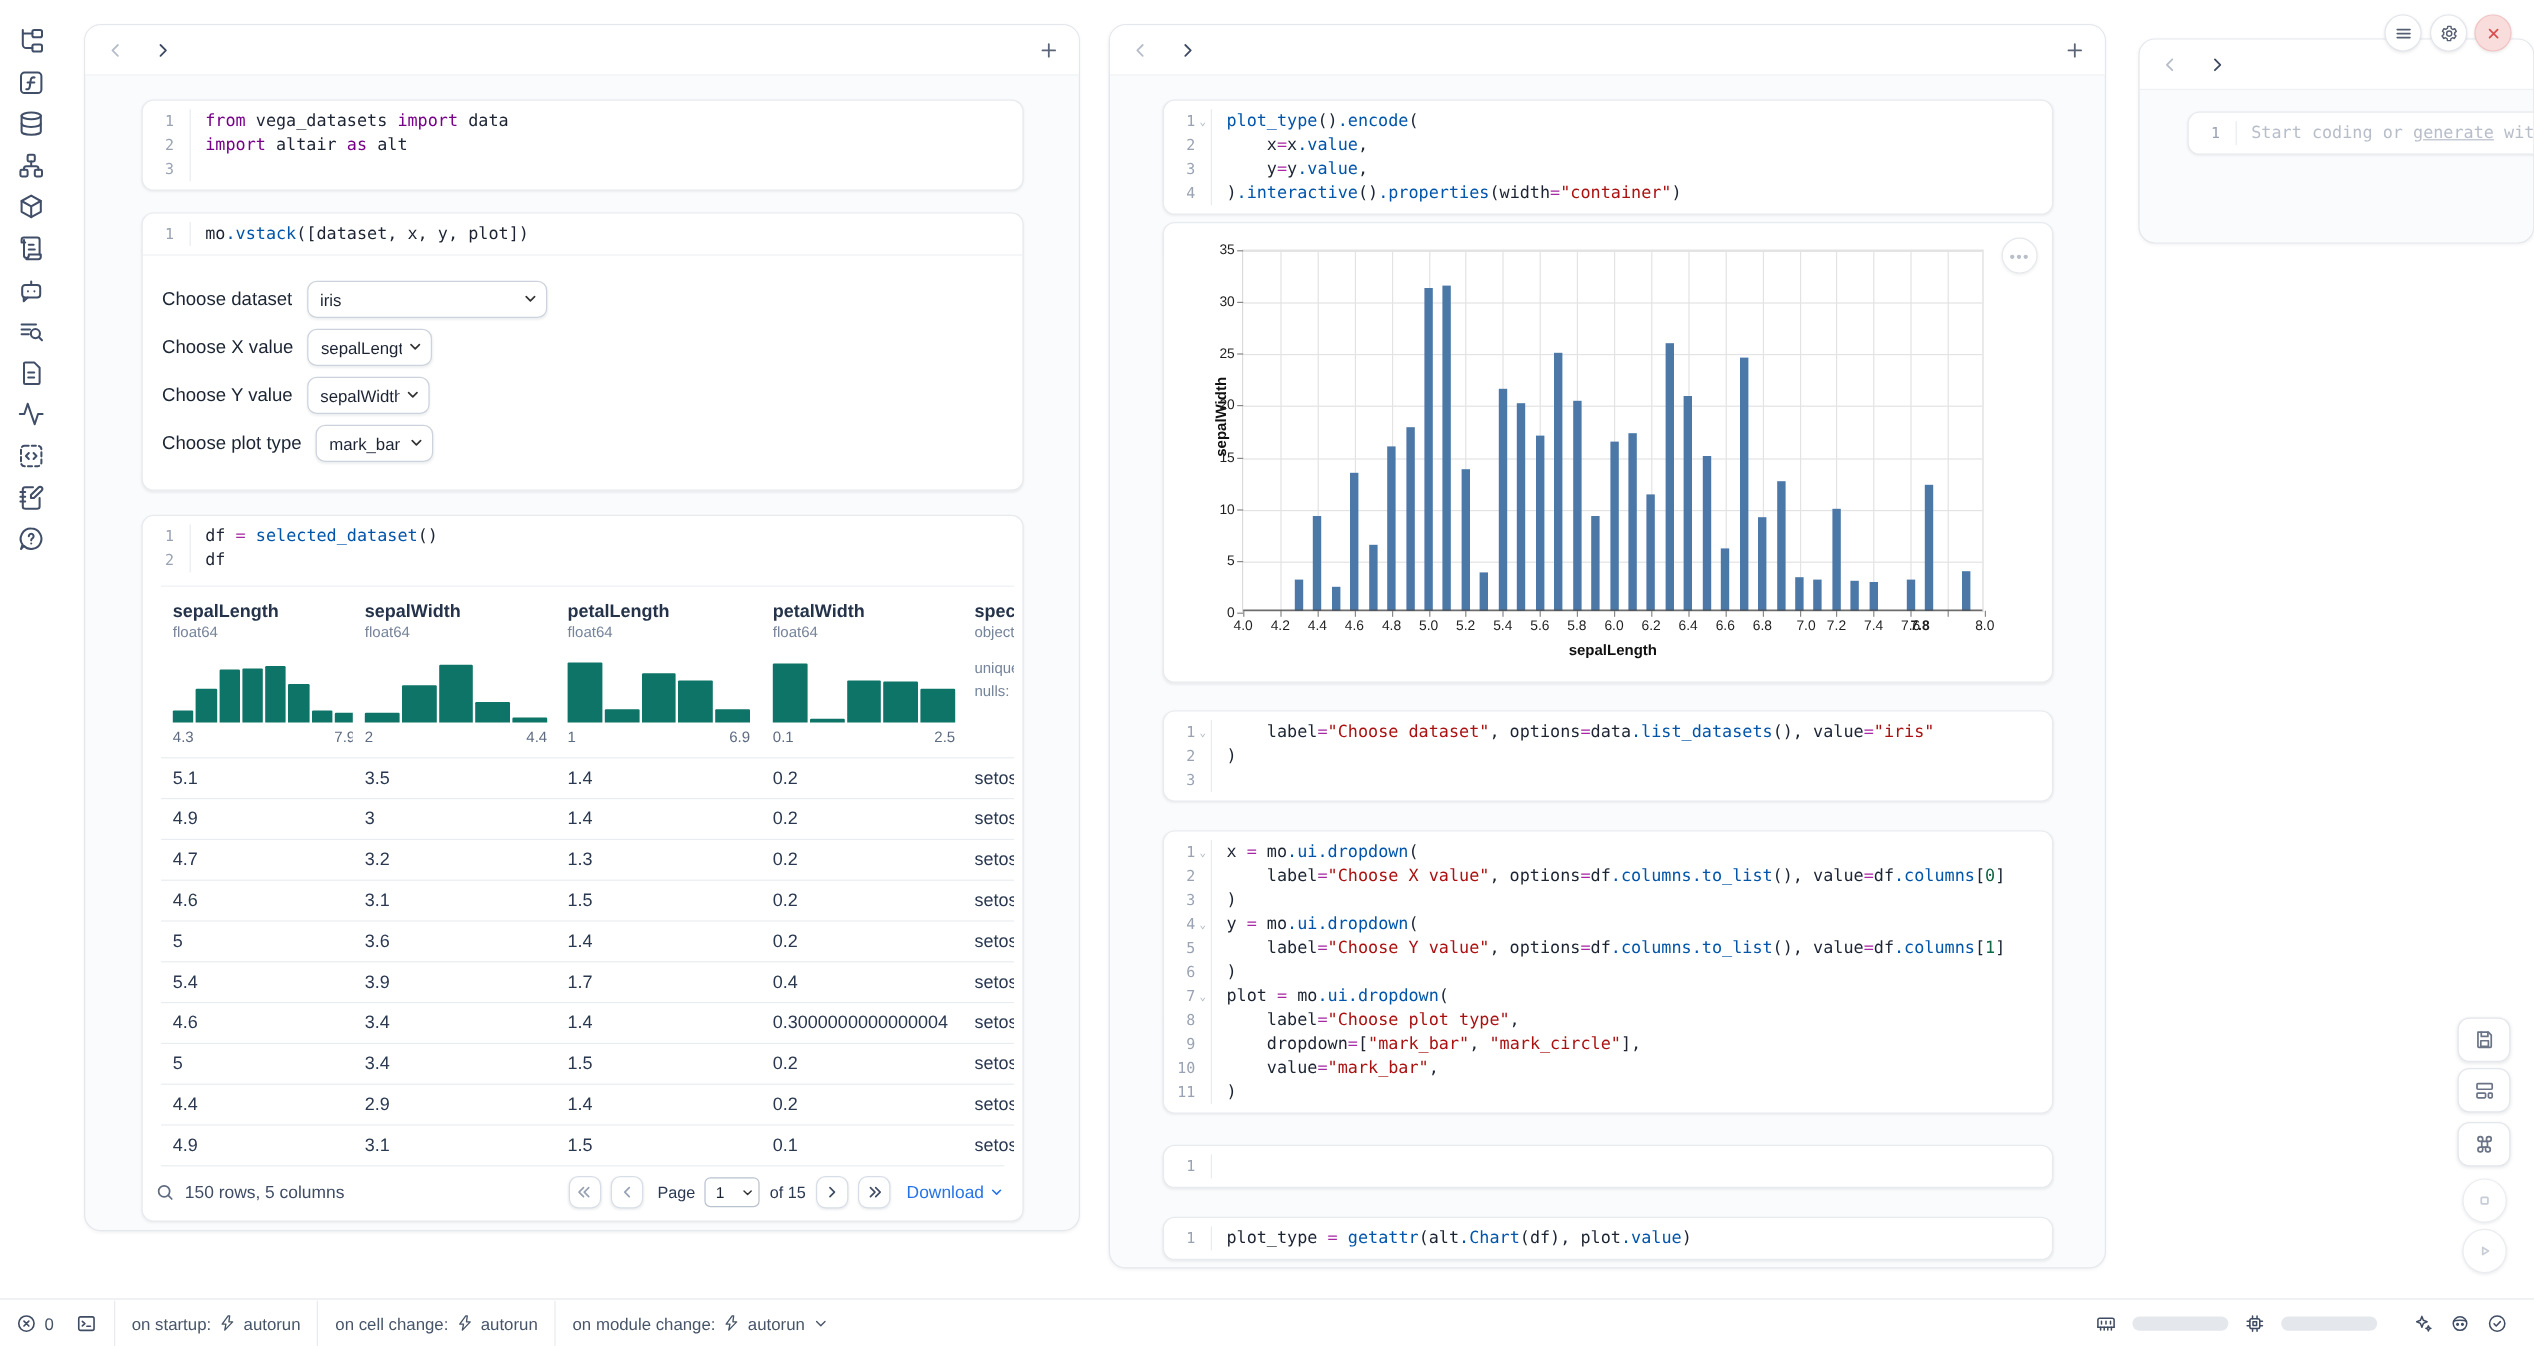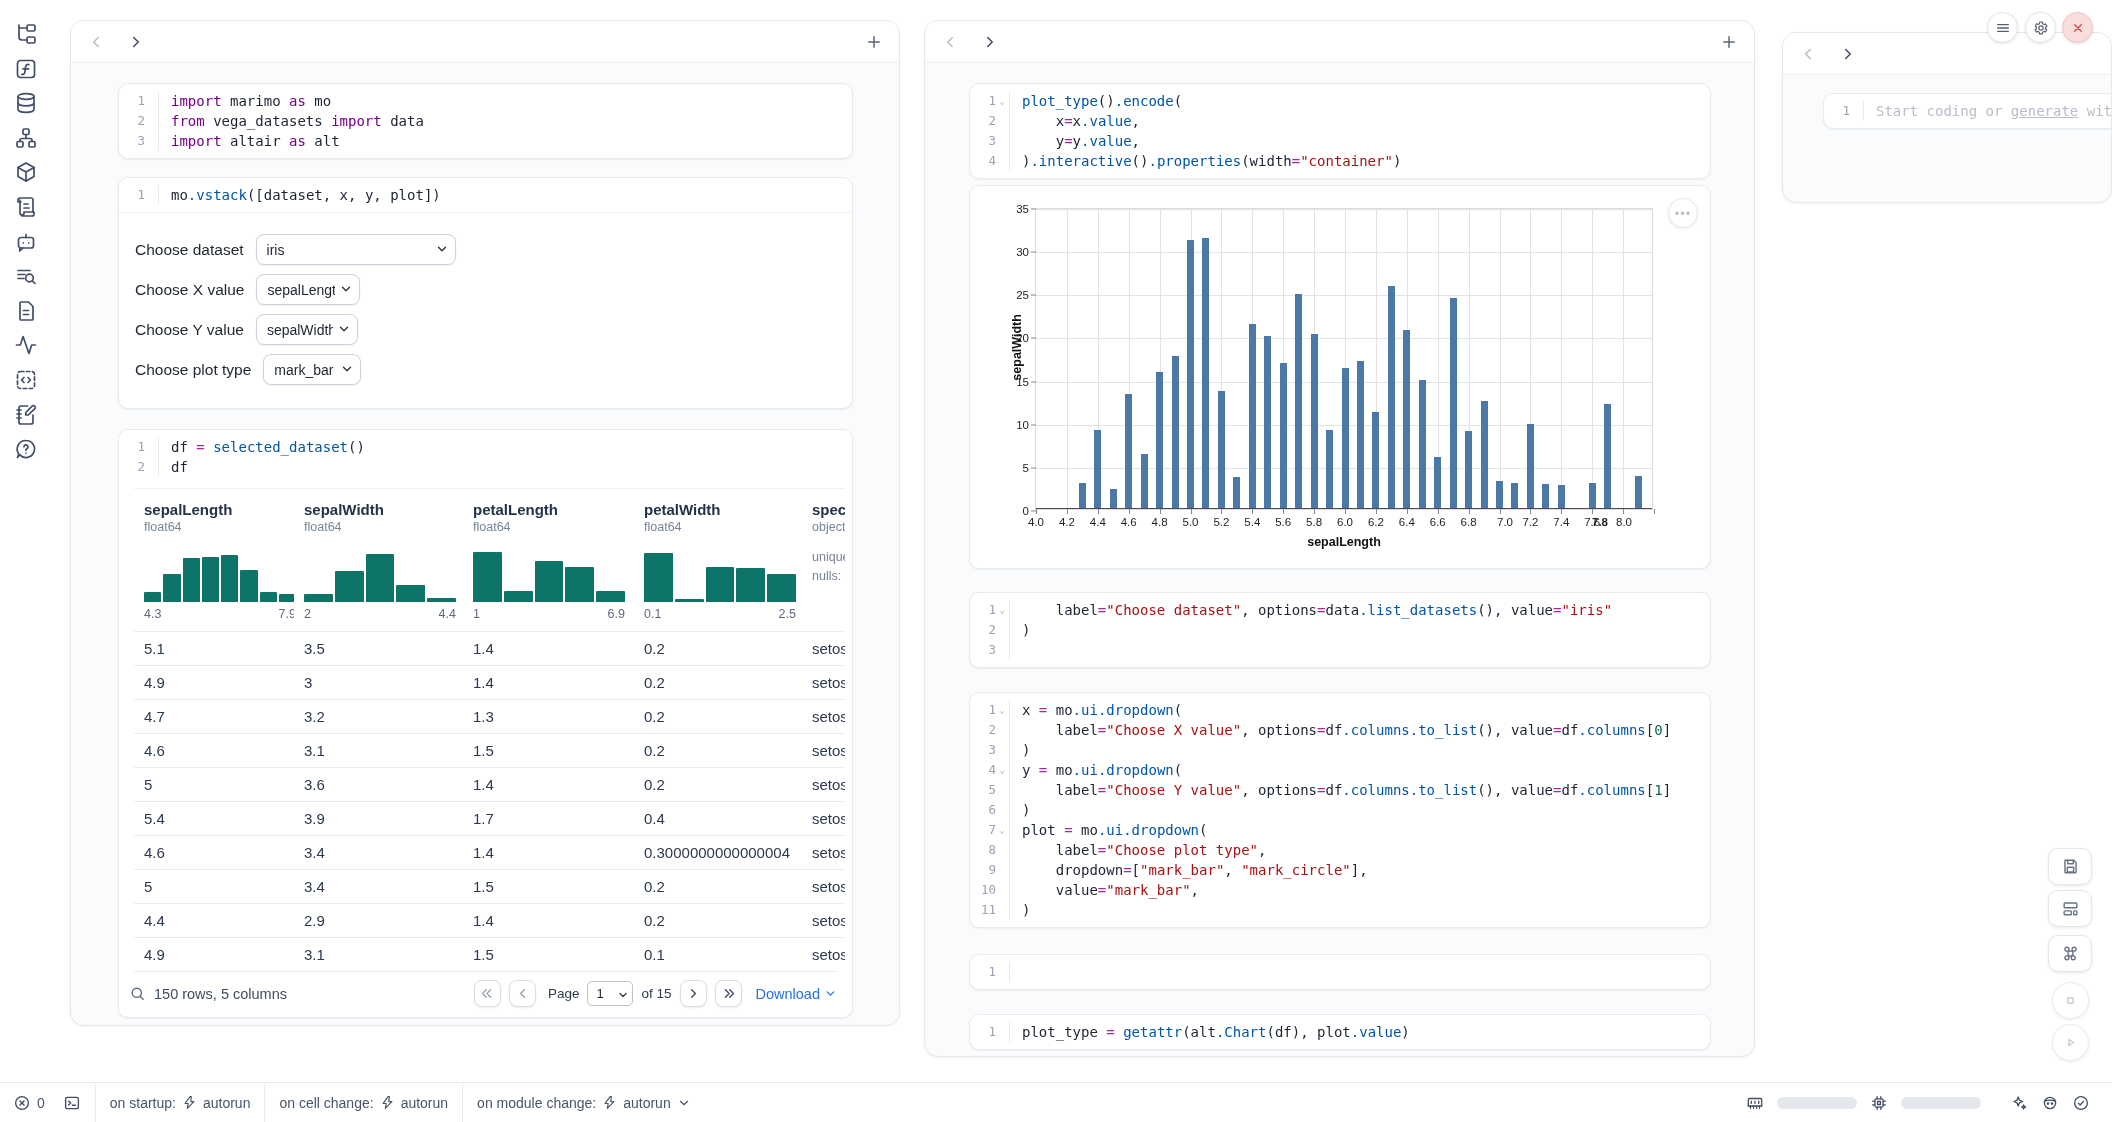--- a/index.html
+++ b/index.html
@@ -207,21 +207,20 @@
     <div style="padding:20px 46px 0 47px;">
 
       <div class="cell">
           <div class="codewrap">
             <div class="gutter">
               <div class="gl"><span>1</span><i></i></div>
               <div class="gl"><span>2</span><i></i></div>
               <div class="gl"><span>3</span><i></i></div>
             </div>
             <div class="codelines">
-              <div class="cl"><span class="tk-k">import</span><span class="tk-t"> marimo </span><span class="tk-k">as</span><span class="tk-t"> mo</span></div>
               <div class="cl"><span class="tk-k">from</span><span class="tk-t"> vega_datasets </span><span class="tk-k">import</span><span class="tk-t"> data</span></div>
               <div class="cl"><span class="tk-k">import</span><span class="tk-t"> altair </span><span class="tk-k">as</span><span class="tk-t"> alt</span></div>
             </div>
           </div>
         </div>
 
       <div class="cell" style="margin-top:18px;">
         <div>
             <div class="codewrap">
               <div class="gutter">
@@ -576,21 +575,21 @@
             <div class="gl-v" style="left: 525.3px;"></div>
             <div class="xtm" style="left: 525.3px;"></div>
             <div class="xtick" style="left: 525.3px;">7.4</div>
             <div class="gl-v" style="left: 556.2px;"></div>
             <div class="xtm" style="left: 556.2px;"></div>
             <div class="xtick" style="left: 556.2px;">7.6</div>
             <div class="gl-v" style="left: 587.1px;"></div>
             <div class="xtm" style="left: 587.1px;"></div>
             <div class="xtick" style="left: 564px; font-weight: bold;">7.8</div>
             <div class="xtm" style="left: 618px;"></div>
-            <div class="xtick" style="left: 588px;">8.0</div>
+            <div class="xtick" style="left: 618px;">8.0</div>
             <div class="bar" style="left: 42.85px; height: 25.8857px; background: rgb(76, 120, 168);"></div>
             <div class="bar" style="left: 58.3px; height: 78.52px; background: rgb(76, 120, 168);"></div>
             <div class="bar" style="left: 73.75px; height: 19.8457px; background: rgb(76, 120, 168);"></div>
             <div class="bar" style="left: 89.2px; height: 114.76px; background: rgb(76, 120, 168);"></div>
             <div class="bar" style="left: 104.65px; height: 55.2229px; background: rgb(76, 120, 168);"></div>
             <div class="bar" style="left: 120.1px; height: 137.194px; background: rgb(76, 120, 168);"></div>
             <div class="bar" style="left: 135.55px; height: 152.726px; background: rgb(76, 120, 168);"></div>
             <div class="bar" style="left: 151px; height: 269.211px; background: rgb(76, 120, 168);"></div>
             <div class="bar" style="left: 166.45px; height: 270.937px; background: rgb(76, 120, 168);"></div>
             <div class="bar" style="left: 181.9px; height: 118.211px; background: rgb(76, 120, 168);"></div>

